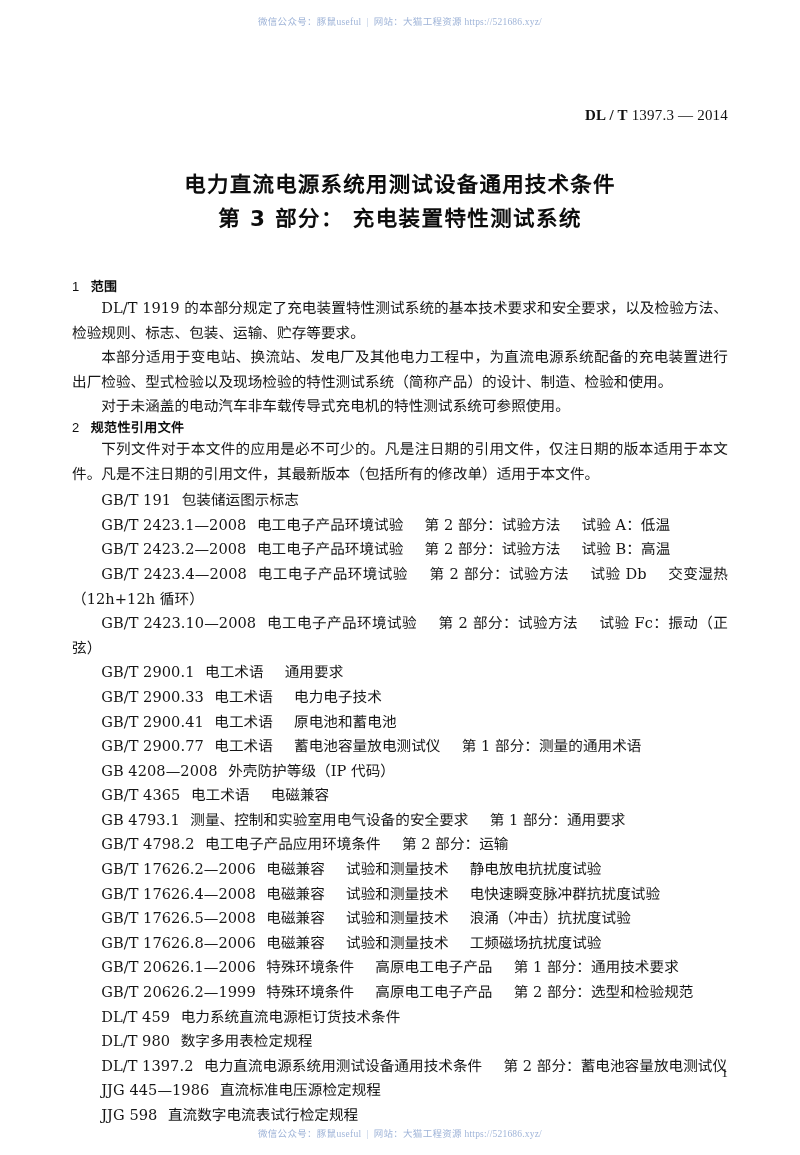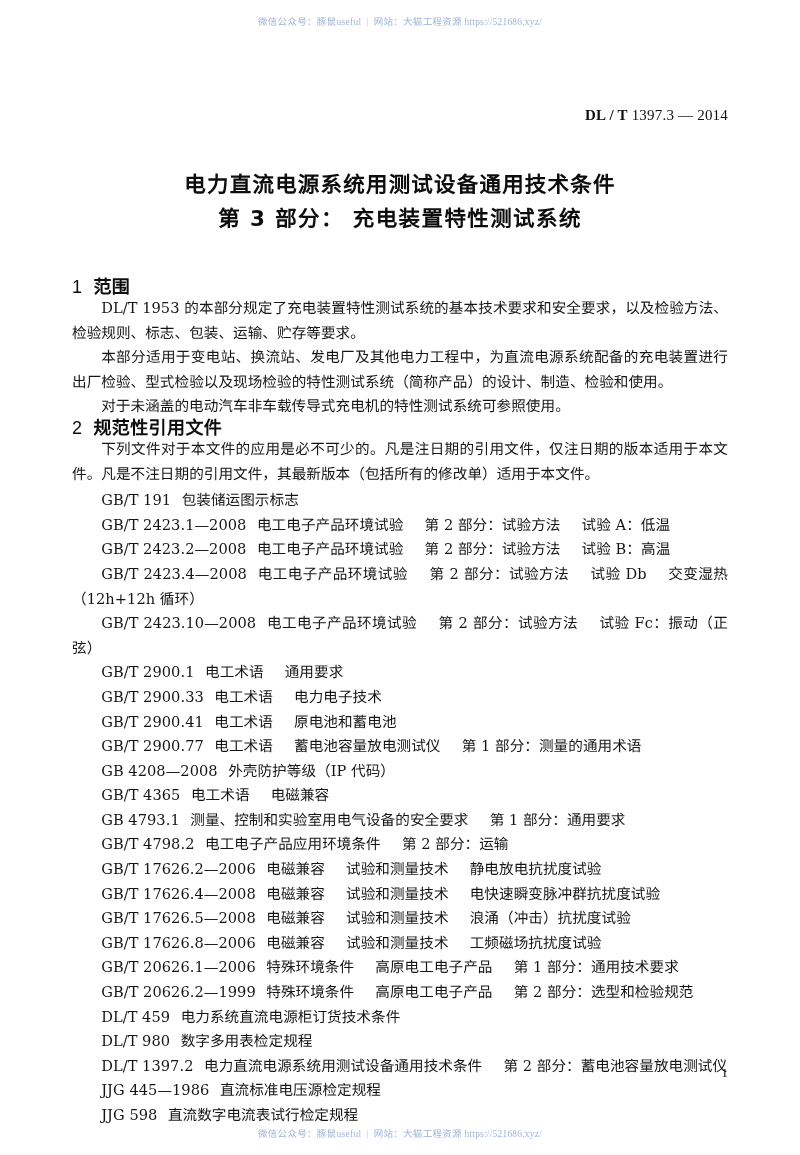--- a/index.html
+++ b/index.html
@@ -77,21 +77,21 @@
   .content {
     position: absolute;
     top: 278px;
     left: 72px;
     width: 656px;
   }
 
   h2.section-heading {
     font-family: "DejaVu Sans", "Liberation Sans", sans-serif;
     font-weight: bold;
-    font-size: 18px;
+    font-size: 13px;
     letter-spacing: 0.4px;
     margin: 0;
     line-height: 18px;
     color: #0d0d0d;
   }
   h2.section-heading .sec-num {
     font-family: "Liberation Sans", "DejaVu Sans", sans-serif;
     font-weight: normal;
     padding-right: 11px;
   }
@@ -153,21 +153,21 @@
   <div class="doc-title">
     <div class="title-line title-line-1">电力直流电源系统用测试设备通用技术条件</div>
     <div class="title-line title-line-2">第 3 部分： 充电装置特性测试系统</div>
   </div>
 
   <div class="content">
 
     <h2 class="section-heading sec-1-heading">
       <span class="sec-num">1</span><span>范围</span>
     </h2>
-    <p class="para">DL/T 1953 的本部分规定了充电装置特性测试系统的基本技术要求和安全要求，以及检验方法、检验规则、标志、包装、运输、贮存等要求。</p>
+    <p class="para">DL/T 1919 的本部分规定了充电装置特性测试系统的基本技术要求和安全要求，以及检验方法、检验规则、标志、包装、运输、贮存等要求。</p>
     <p class="para">本部分适用于变电站、换流站、发电厂及其他电力工程中，为直流电源系统配备的充电装置进行出厂检验、型式检验以及现场检验的特性测试系统（简称产品）的设计、制造、检验和使用。</p>
     <p class="para">对于未涵盖的电动汽车非车载传导式充电机的特性测试系统可参照使用。</p>
 
     <h2 class="section-heading sec-2-heading">
       <span class="sec-num">2</span><span>规范性引用文件</span>
     </h2>
     <p class="para">下列文件对于本文件的应用是必不可少的。凡是注日期的引用文件，仅注日期的版本适用于本文件。凡是不注日期的引用文件，其最新版本（包括所有的修改单）适用于本文件。</p>
 
     <ul class="ref-list" id="ref-list">
         <li><span class="ref-code">GB/T 191</span><span class="gap-small"></span><span>包装储运图示标志</span></li>

